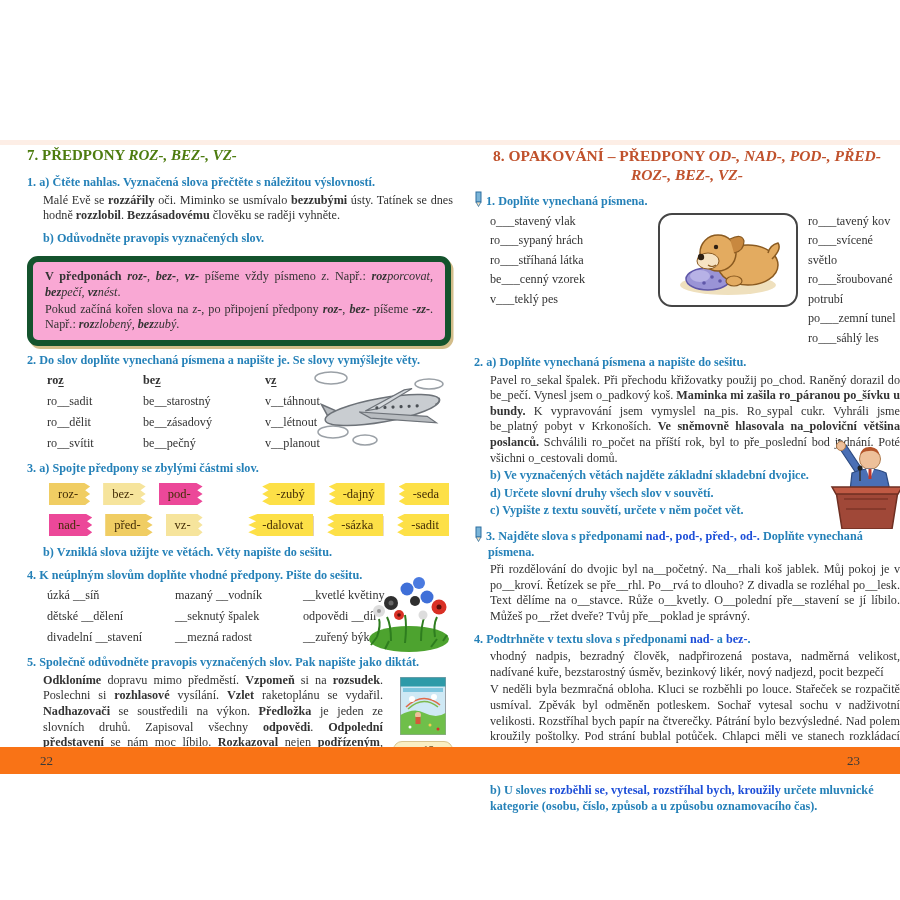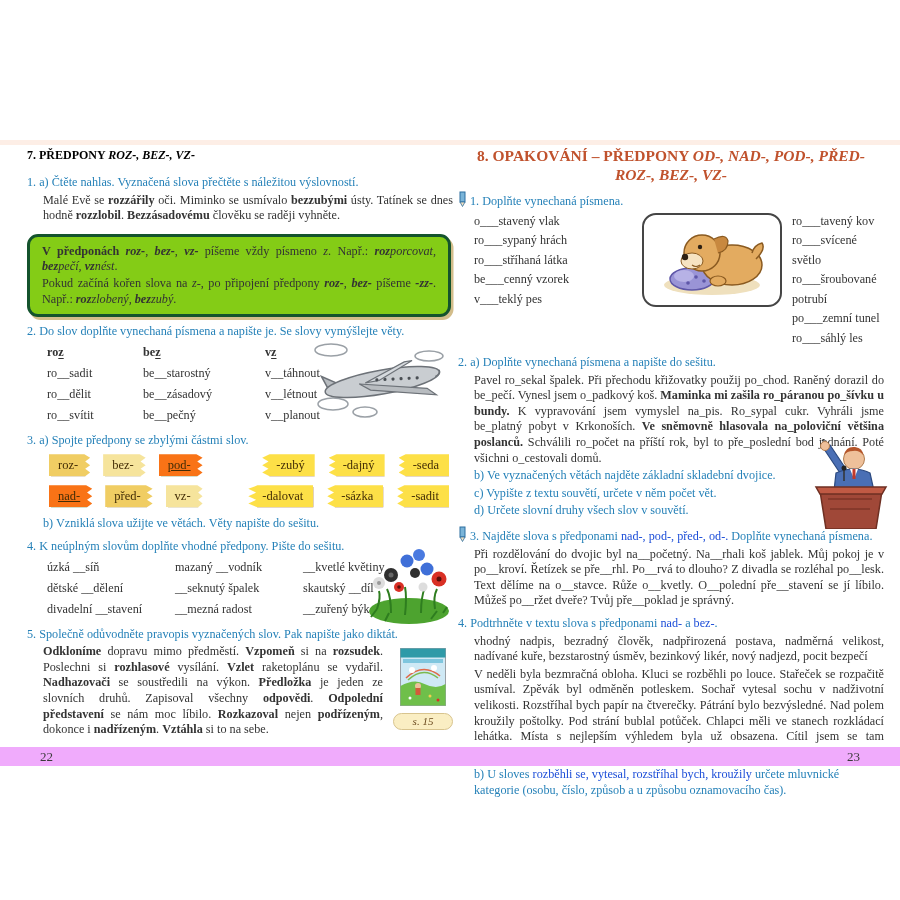--- a/index.html
+++ b/index.html
@@ -3,60 +3,60 @@
 <meta charset="utf-8">
 <style>
   html,body{margin:0;padding:0;}
   body{
     width:900px;height:900px;position:relative;overflow:hidden;
     background:#ffffff;color:#333;
     font-family:"Liberation Serif","DejaVu Serif",serif;
   }
   .top-band{position:absolute;left:0;top:140px;width:900px;height:5px;background:#fdeee6;}
   .footer-band{
-    position:absolute;left:0;top:747px;width:900px;height:19px;
-    background:#f0abfc;display:flex;justify-content:space-between;align-items:center;
+    position:absolute;left:0;top:747px;width:900px;height:27px;
+    background:#f97316;display:flex;justify-content:space-between;align-items:center;
     font-size:13px;color:#3a3a3a;
   }
   .footer-band .pnum{margin:0 40px;}
   .page{position:absolute;top:146px;width:426px;font-size:12.2px;line-height:15.6px;}
   #page-left{left:27px;}
-  #page-right{left:458px;}
-  .h-left{font-size:12px;line-height:19px;color:#000000;font-weight:bold;margin:0 0 10px 0;}
+  #page-right{left:474px;}
+  .h-left{font-size:15px;line-height:19px;color:#4d7c0f;font-weight:bold;margin:0 0 10px 0;}
   .h-right{font-size:15.5px;line-height:19px;color:#c0522d;font-weight:bold;text-align:center;margin:0 0 6px 0;}
   .seg-i{font-style:italic;}
   .seg-b{font-weight:bold;}
   .seg-u{text-decoration:underline;text-underline-offset:2px;}
   .seg-k{color:#1d4ed8;}
-  .instr{color:#2581b8;font-weight:normal;margin:7px 0 2px 0;}
+  .instr{color:#2581b8;font-weight:bold;margin:7px 0 2px 0;}
   .sub{margin-left:16px;}
   .p{margin:0 0 2px 16px;text-align:justify;}
   
   .rule-box{
-    background:#84cc16;border:3px solid #14532d;border-radius:11px;
+    background:#f9a8d4;border:6px solid #14532d;border-radius:11px;
     box-shadow:2.5px 3px 0 #d3bd8a;padding:6px 12px;margin:10px 2px 4px 0;
     text-align:justify;
   }
   .rule-box div{margin:1px 0;}
   
   .ex2-wrap{position:relative;}
   .word-table{display:grid;grid-template-columns:96px 122px 108px;margin:2px 0 2px 20px;line-height:21px;}
   .word-table .hdr{font-weight:bold;}
   .plane-svg{position:absolute;right:-4px;top:-6px;}
   
   .tag-row{display:flex;align-items:center;margin:6px 0 9px 22px;}
   .tag{
     display:inline-block;font-size:12.5px;line-height:14px;color:#432d06;
     padding:4px 12px 4px 9px;margin-right:13px;white-space:nowrap;
   }
   .tag.pre{clip-path:polygon(0 0,86% 0,100% 16%,88% 33%,100% 50%,88% 66%,100% 83%,88% 100%,0 100%);}
   .tag.suf{clip-path:polygon(14% 0,100% 0,100% 100%,14% 100%,0 83%,12% 66%,0 50%,12% 33%,0 16%);padding:4px 10px 4px 14px;}
   .tag[data-color="yellow"]{background:#f0cd63;filter:drop-shadow(2px 2.5px 0 #a8822f);}
   .tag[data-color="pale"]{background:#f6e49c;filter:drop-shadow(2px 2.5px 0 #b49a4a);}
-  .tag[data-color="green"]{background:#f97316;filter:drop-shadow(2px 2.5px 0 #55803a);text-decoration:underline;}
+  .tag[data-color="green"]{background:#ec4899;filter:drop-shadow(2px 2.5px 0 #55803a);}
   .tag[data-color="orange"]{background:#fde047;filter:drop-shadow(2px 2.5px 0 #9c6313);}
   .suf-group{margin-left:auto;display:flex;padding-right:4px;}
   .suf-group .tag{margin-right:0;margin-left:14px;}
   
   .ex4-wrap{position:relative;}
   .ex4-grid{display:grid;grid-template-columns:128px 128px 1fr;margin:2px 0 2px 20px;line-height:21px;width:338px;}
   .flowers-svg{position:absolute;right:2px;top:-14px;}
   
   .book-float{float:right;width:60px;margin:4px 0 2px 10px;text-align:center;}
   .page-ref{
@@ -80,20 +80,21 @@
 </head>
 <body>
 
 <div class="top-band"></div>
 
 <div class="page" id="page-left">
   <div class="h-left"><span>7. PŘEDPONY </span><span class="seg-i">ROZ-, BEZ-, VZ-</span></div>
 
   <div class="instr">1. a) Čtěte nahlas. Vyznačená slova přečtěte s náležitou výslovností.</div>
   <div class="p"><span>Malé Evě se </span><span class="seg-b">rozzářily</span><span> oči. Miminko se usmívalo </span><span class="seg-b">bezzubými</span><span> ústy. Tatínek se dnes hodně </span><span class="seg-b">rozzlobil</span><span>. </span><span class="seg-b">Bezzásadovému</span><span> člověku se raději vyhněte.</span></div>
+  <div class="instr sub">b) Odůvodněte pravopis vyznačených slov.</div>
 
   <div class="rule-box">
     <div><span class="seg-b">V předponách </span><span class="seg-b seg-i">roz-</span><span>, </span><span class="seg-b seg-i">bez-</span><span>, </span><span class="seg-b seg-i">vz-</span><span> píšeme vždy písmeno </span><span class="seg-i">z</span><span>. Např.: </span><span class="seg-b seg-i">roz</span><span class="seg-i">porcovat, </span><span class="seg-b seg-i">bez</span><span class="seg-i">pečí, </span><span class="seg-b seg-i">vz</span><span class="seg-i">nést</span><span>.</span></div>
     <div><span>Pokud začíná kořen slova na </span><span class="seg-i">z-</span><span>, po připojení předpony </span><span class="seg-b seg-i">roz-</span><span>, </span><span class="seg-b seg-i">bez-</span><span> píšeme </span><span class="seg-b seg-i">-zz-</span><span>. Např.: </span><span class="seg-b seg-i">roz</span><span class="seg-i">zlobený, </span><span class="seg-b seg-i">bez</span><span class="seg-i">zubý</span><span>.</span></div>
   </div>
 
   <div class="instr">2. Do slov doplňte vynechaná písmena a napište je. Se slovy vymýšlejte věty.</div>
   <div class="ex2-wrap">
     <div class="word-table">
       <div class="hdr"><span class="seg-b">ro</span><span class="seg-b seg-u">z</span></div>
@@ -154,21 +155,21 @@
   <div class="instr sub">b) Vzniklá slova užijte ve větách. Věty napište do sešitu.</div>
 
   <div class="instr">4. K neúplným slovům doplňte vhodné předpony. Pište do sešitu.</div>
   <div class="ex4-wrap">
     <div class="ex4-grid">
       <div>úzká __síň</div>
       <div>mazaný __vodník</div>
       <div>__kvetlé květiny</div>
       <div>dětské __dělení</div>
       <div>__seknutý špalek</div>
-      <div>skautský __díl</div>
+      <div>odpovědi __díl</div>
       <div>divadelní __stavení</div>
       <div>__mezná radost</div>
       <div>__zuřený býk</div>
     </div>
     <svg class="flowers-svg" width="86" height="84" viewBox="0 0 86 84">
       <ellipse cx="44" cy="68" rx="40" ry="13" fill="#4da32f"></ellipse>
       <path d="M12,66 q4,-12 2,-18 M26,70 q0,-16 -4,-24 M40,72 q2,-18 0,-28 M56,70 q0,-16 4,-26 M70,66 q-2,-12 2,-20" stroke="#2e7d1f" stroke-width="2" fill="none"></path>
       <circle cx="14" cy="40" r="6" fill="#dddddd"></circle>
         <circle cx="14" cy="40" r="2" fill="#999"></circle>
       <circle cx="26" cy="32" r="7" fill="#2f2f2f"></circle>
@@ -255,22 +256,22 @@
       <li>ro___šroubované potrubí</li>
       <li>po___zemní tunel</li>
       <li>ro___sáhlý les</li>
     </ul>
   </div>
 
   <div class="ex2-right">
     <div class="instr">2. a) Doplňte vynechaná písmena a napište do sešitu.</div>
     <div class="p"><span>Pavel ro_sekal špalek. Při přechodu křižovatky použij po_chod. Raněný dorazil do be_pečí. Vynesl jsem o_padkový koš. </span><span class="seg-b">Maminka mi zašila ro_páranou po_šívku u bundy.</span><span> K vypravování jsem vymyslel na_pis. Ro_sypal cukr. Vyhráli jsme be_platný pobyt v Krkonoších. </span><span class="seg-b">Ve sněmovně hlasovala na_poloviční většina poslanců.</span><span> Schválili ro_počet na příští rok, byl to pře_poslední bod jednání. Poté všichni o_cestovali domů.</span></div>
     <div class="instr sub narrow" style="margin-top:2px;">b) Ve vyznačených větách najděte základní skladební dvojice.</div>
+    <div class="instr sub narrow" style="margin-top:0;">d) Určete slovní druhy všech slov v souvětí.</div>
     <div class="instr sub narrow" style="margin-top:0;">c) Vypište z textu souvětí, určete v něm počet vět.</div>
-    <div class="instr sub narrow" style="margin-top:0;">d) Určete slovní druhy všech slov v souvětí.</div>
     <svg class="speaker-svg" width="96" height="90" viewBox="0 0 96 90">
       <path d="M46,34 L30,10 L36,6 L52,30 Z" fill="#4a6fb5" stroke="#2c4a80" stroke-width="1.2"></path>
       <circle cx="31" cy="7" r="4.5" fill="#eec09a" stroke="#b07c4e" stroke-width="1"></circle>
       <path d="M28,2 l4,-4" stroke="#333" stroke-width="1.5"></path>
       <circle cx="60" cy="20" r="10.5" fill="#eec09a" stroke="#b07c4e" stroke-width="1"></circle>
       <path d="M50,16 q2,-9 11,-8 q8,1 8,8 q-4,-5 -10,-4 q-6,0 -9,4" fill="#b5552a"></path>
       <path d="M42,34 q18,-8 34,0 l4,18 l-40,0 Z" fill="#4a6fb5" stroke="#2c4a80" stroke-width="1.2"></path>
       <polygon points="56,30 64,30 60,40" fill="#fff"></polygon>
       <rect x="58.5" y="30" width="3" height="10" fill="#c0392b"></rect>
       <line x1="50" y1="42" x2="50" y2="30" stroke="#333" stroke-width="1.5"></line>

